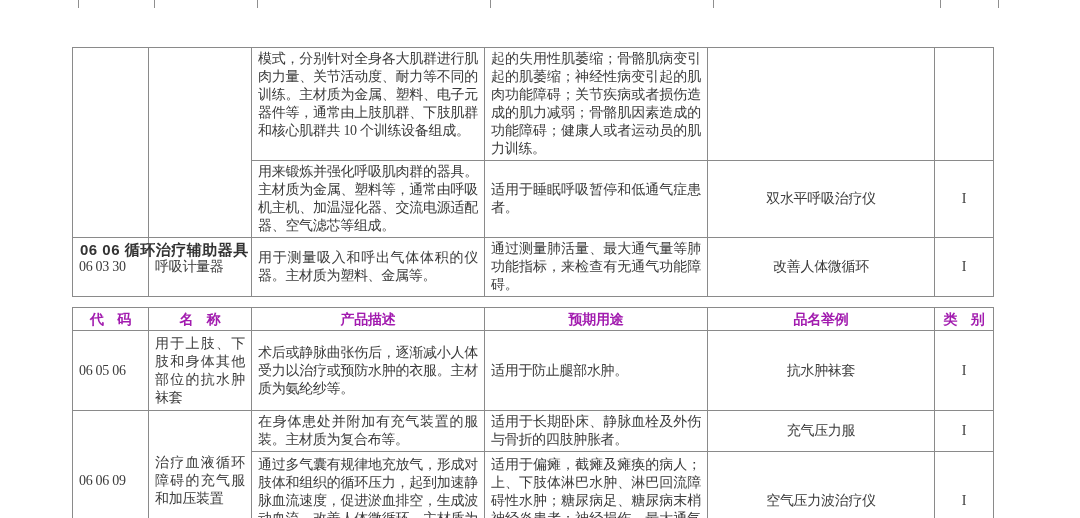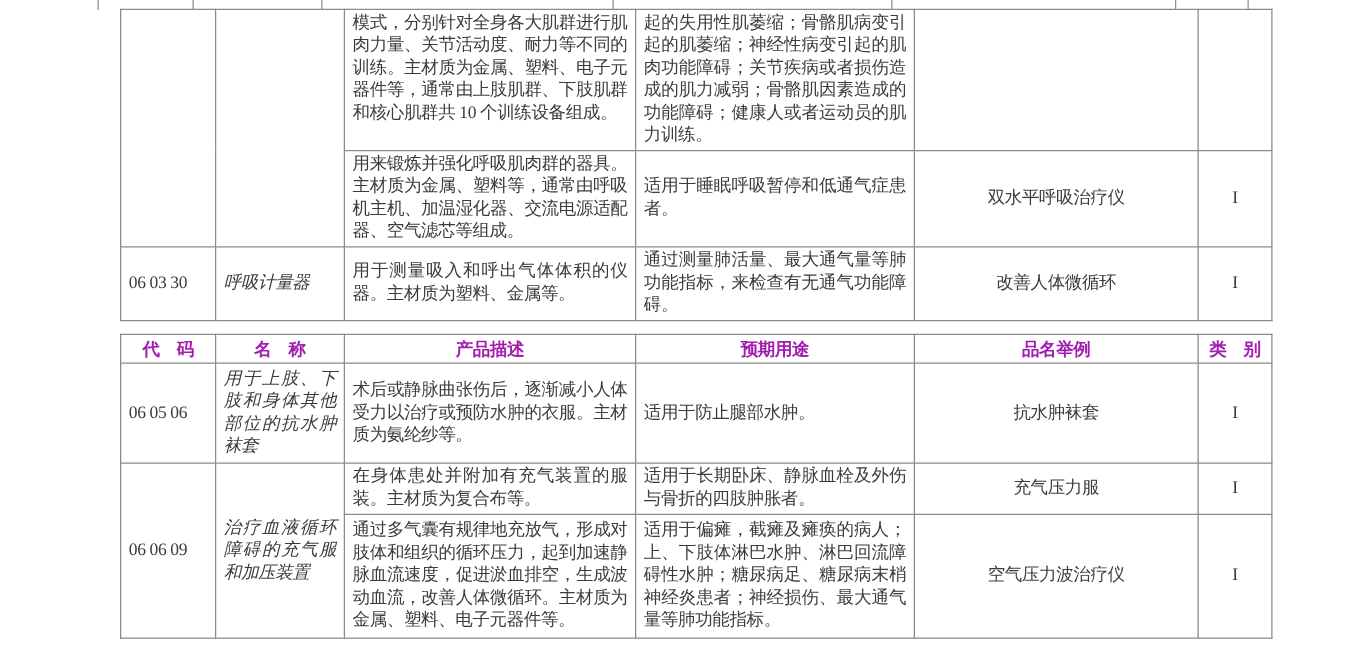--- a/index.html
+++ b/index.html
@@ -15,45 +15,46 @@
   
   .stub {
     position: absolute;
     top: 0;
     width: 1px;
     height: 8px;
     background: #8f8f8f;
   }
   table.doc {
     position: absolute;
-    left: 96px;
+    left: 72px;
     width: 921px;
     border-collapse: collapse;
     table-layout: fixed;
+    margin-top: 40px;
   }
   table.doc td, table.doc th {
     border: 1px solid #8a8a8a;
     font-size: 14px;
     line-height: 18px;
     letter-spacing: -0.3px;
     padding: 2px 6px;
     vertical-align: middle;
     overflow: hidden;
     word-break: break-all;
   }
   table.doc th {
     font-family: "Liberation Sans", "DejaVu Sans", sans-serif;
     font-weight: bold;
     font-size: 14px;
     text-align: center;
     color: #a21caf;
     padding: 2px 2px;
   }
   td.c-code     { text-align: left; }
-  td.c-name     { text-align: justify; font-style: italic; }
+  td.c-name     { text-align: justify; }
   td.c-desc     { text-align: justify; }
   td.c-use      { text-align: justify; }
   td.c-example  { text-align: center; }
   td.c-category { text-align: center; font-size: 14px; }
   #table1 { top: 7px; }
   #table1 tr.cut-row td { vertical-align: top; }
   .section-title {
     position: absolute;
     left: 80px;
     top: 241px;
@@ -106,20 +107,21 @@
       <td class="c-code">06 03 30</td>
       <td class="c-name">呼吸计量器</td>
       <td class="c-desc">用于测量吸入和呼出气体体积的仪器。主材质为塑料、金属等。</td>
       <td class="c-use">通过测量肺活量、最大通气量等肺功能指标，来检查有无通气功能障碍。</td>
       <td class="c-example">改善人体微循环</td>
       <td class="c-category">I</td>
     </tr>
   </tbody>
     </table>
 
+  <div class="section-title">06 06 循环治疗辅助器具</div>
 
   <table class="doc" id="table2">
     <colgroup>
       <col style="width:76px">
         <col style="width:103px">
         <col style="width:233px">
       <col style="width:223px">
         <col style="width:227px">
         <col style="width:59px">
     </colgroup>

